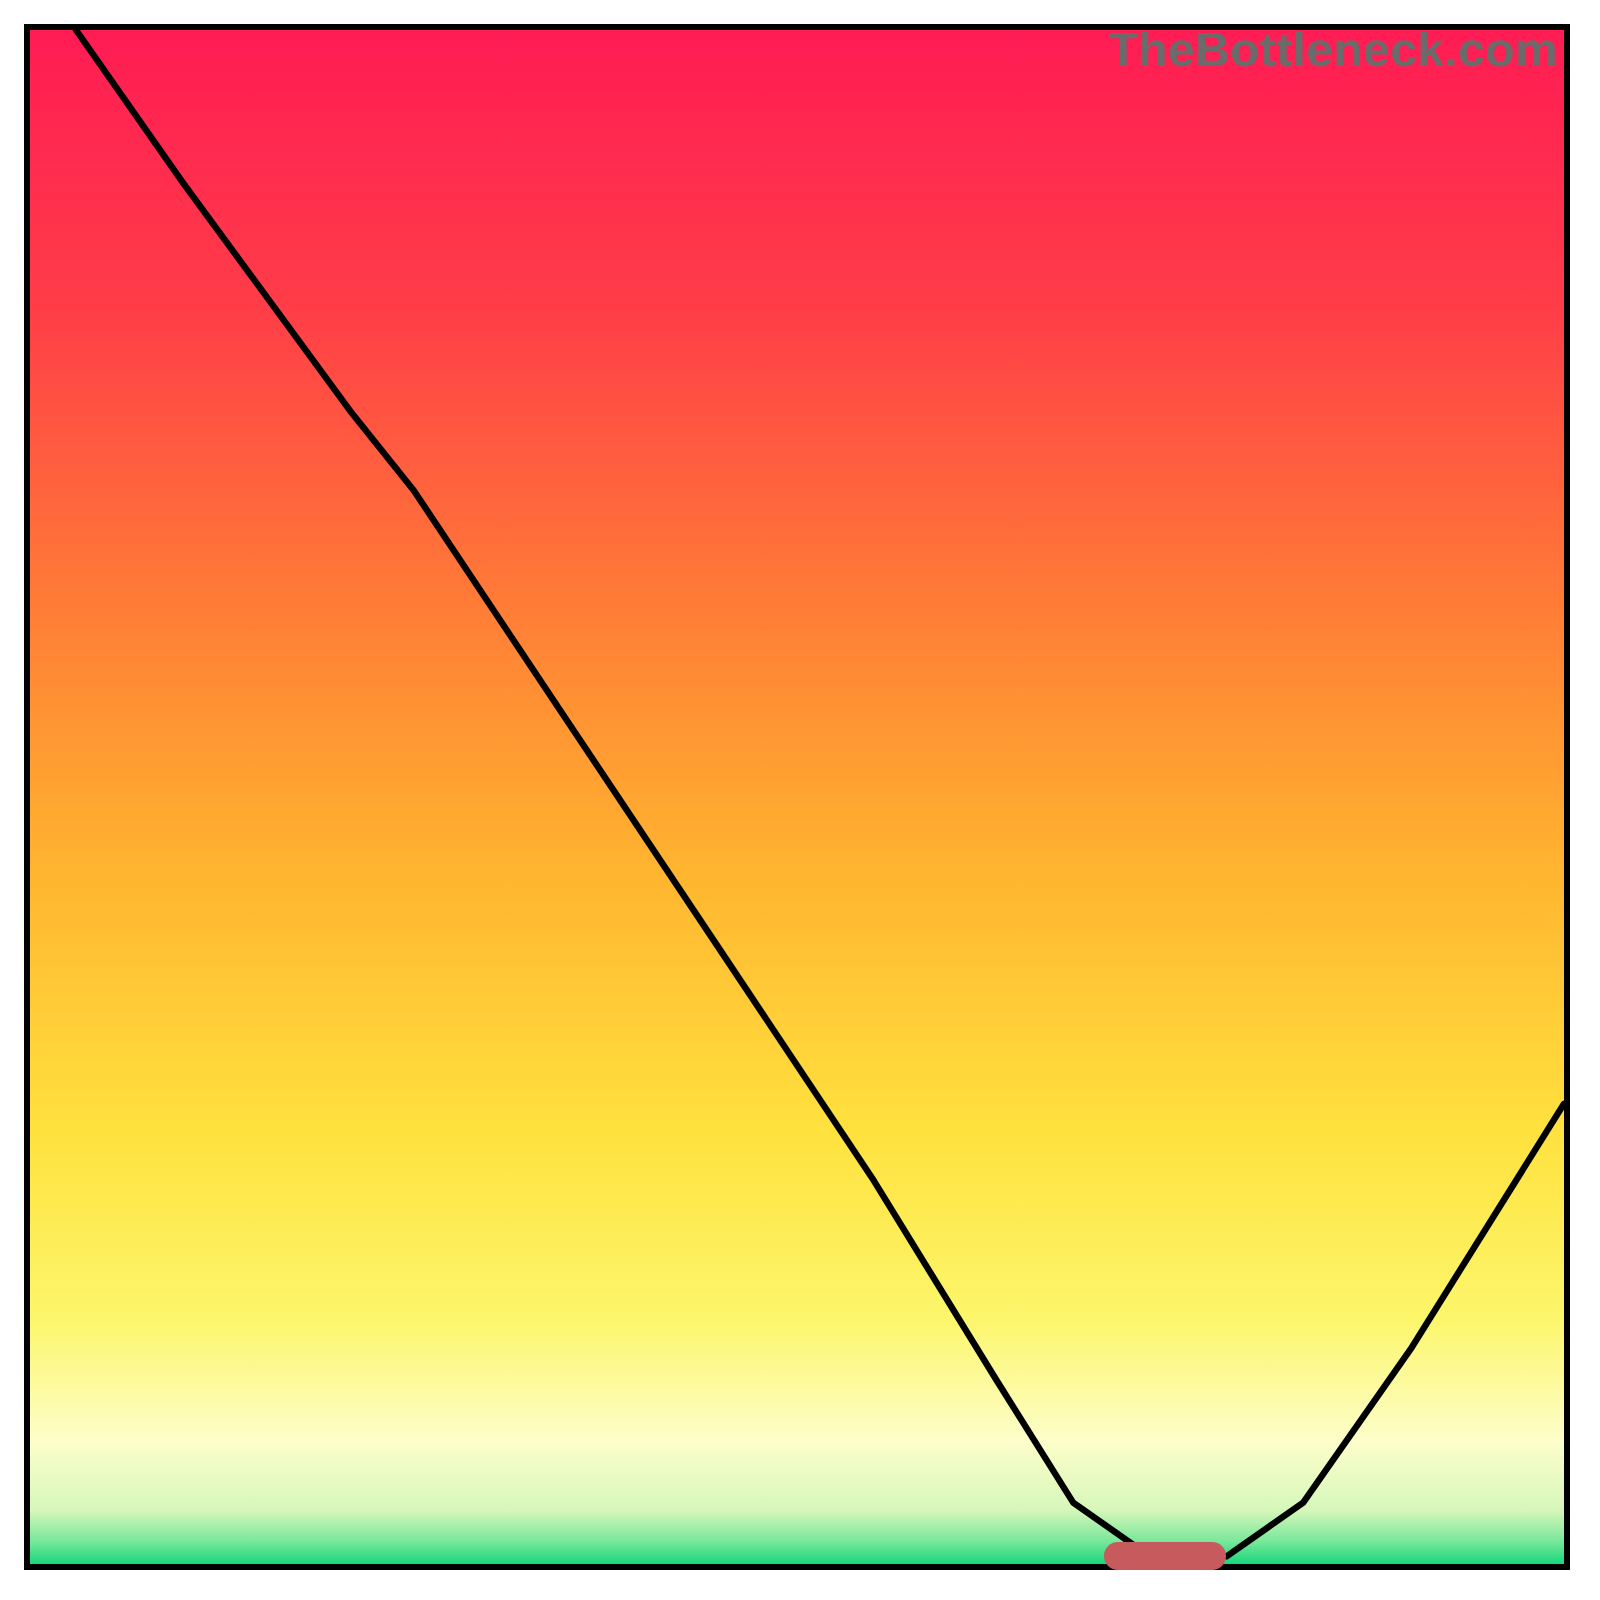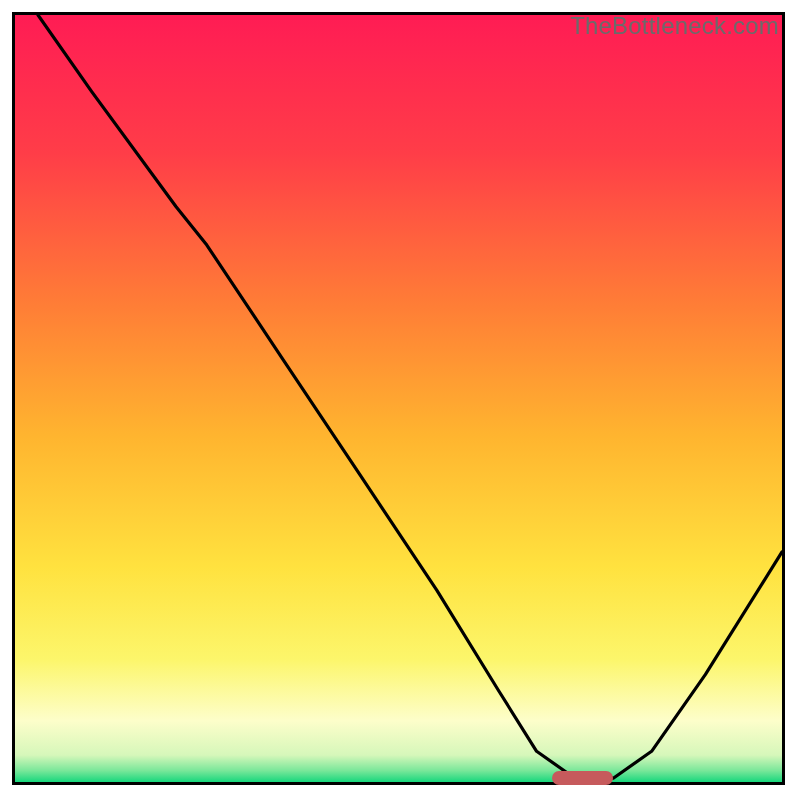--- a/index.html
+++ b/index.html
@@ -22,21 +22,21 @@
   }
   .gradient {
     position: absolute;
     left: 0; top: 0; right: 0; bottom: 0;
   }
   .watermark {
     position: absolute;
     top: -3px;
     right: 3px;
     font-size: 24px;
-    font-weight: 400;
+    font-weight: 700;
     color: #6b6b6b;
     letter-spacing: 0.2px;
   }
   svg.curve {
     position: absolute;
     left: 0;
     top: 0;
   }
   .marker {
     position: absolute;

